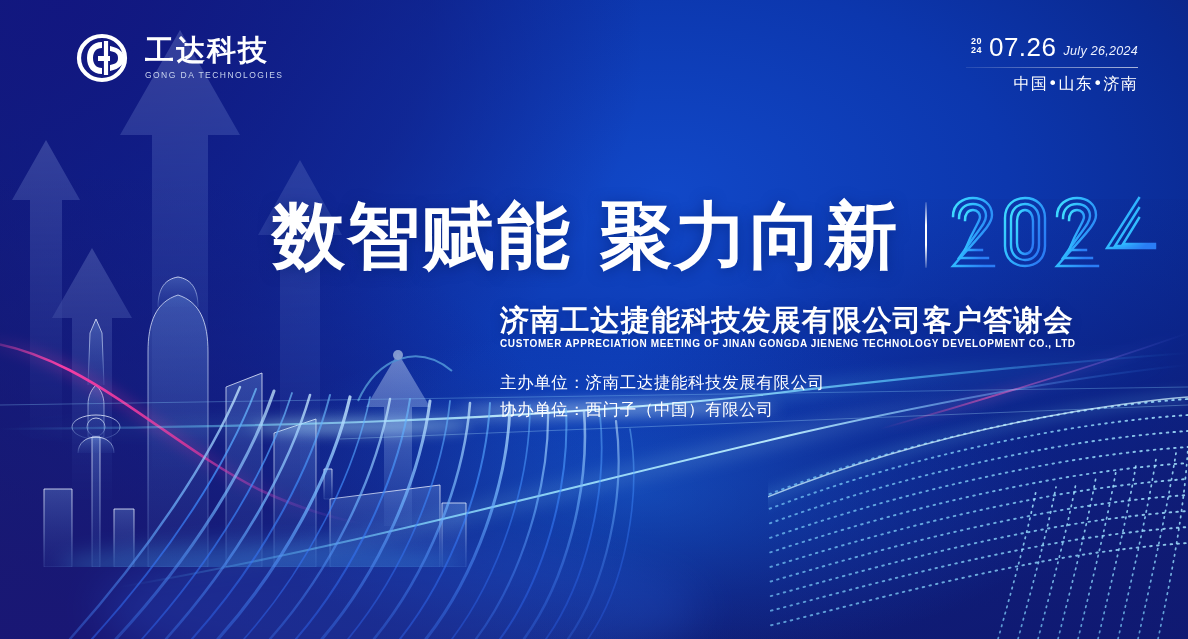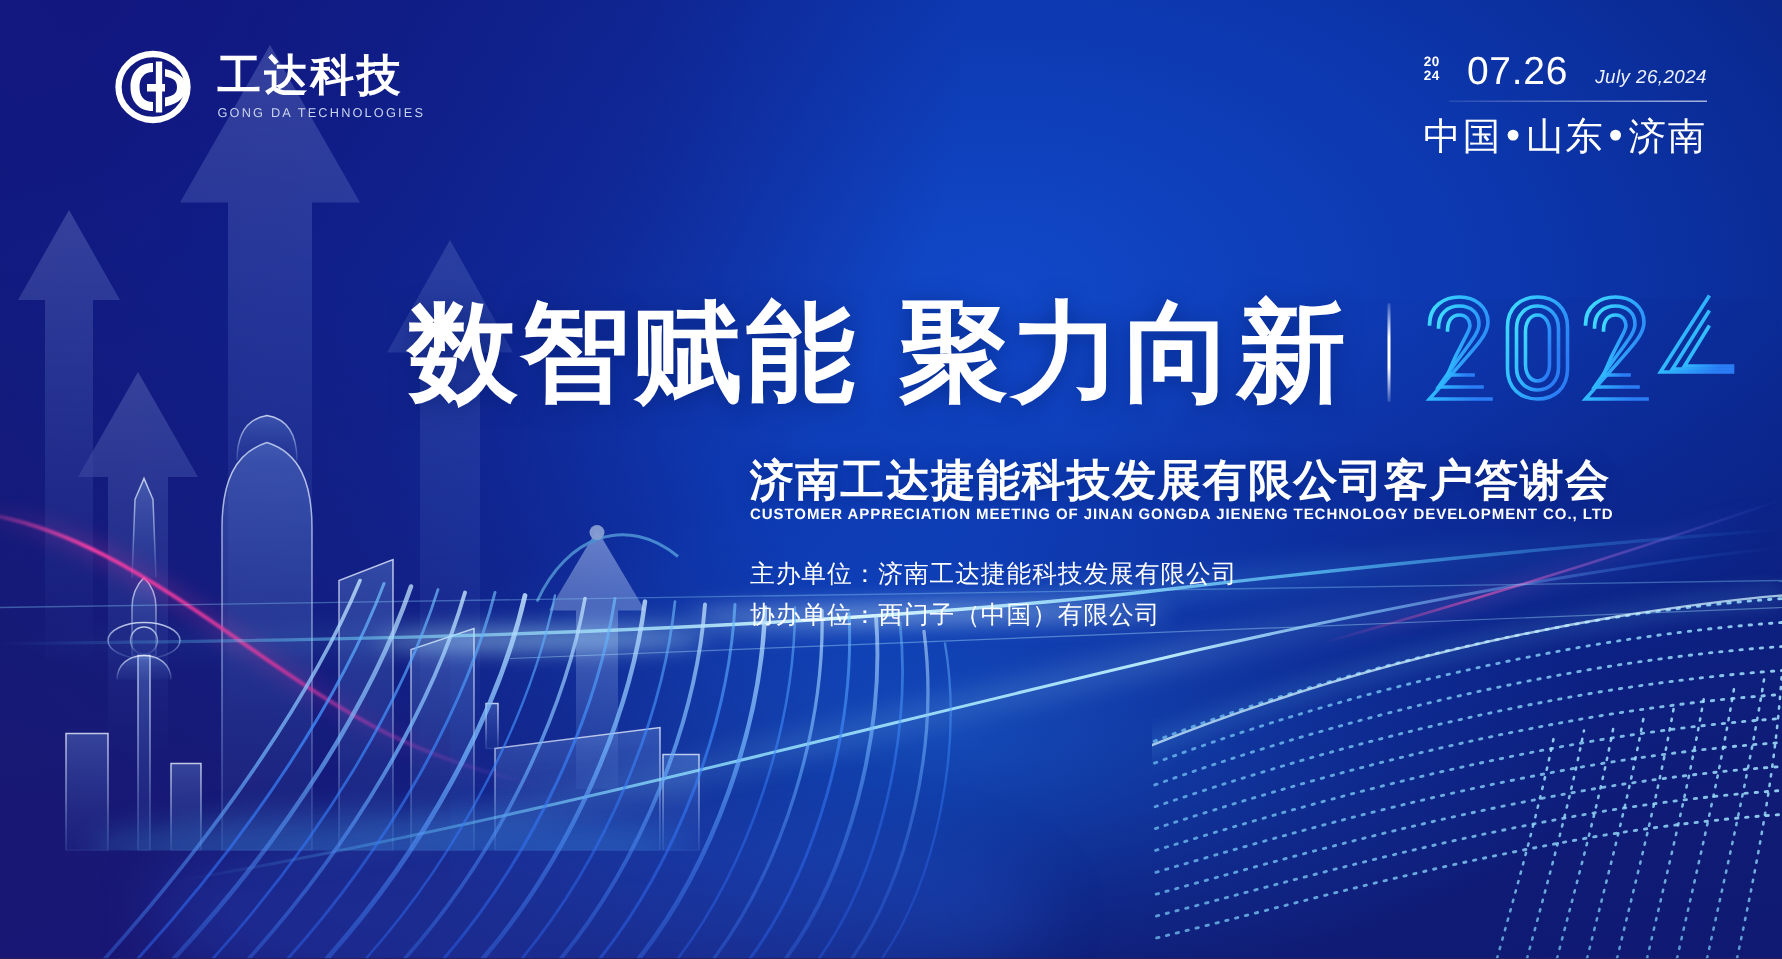--- a/index.html
+++ b/index.html
@@ -3,21 +3,21 @@
 <meta charset="utf-8">
 <style>
   * { margin:0; padding:0; box-sizing:border-box; }
   html,body { background:#0a1a5c; }
   body {
     width:1188px; height:639px; overflow:hidden; position:relative;
     font-family:"Liberation Sans","DejaVu Sans",sans-serif;
   }
 
   
-  .stage{position:absolute;inset:0;overflow:hidden;background:#7f1d1d;}
+  .stage{position:absolute;inset:0;overflow:hidden;background:#1d4ed8;}
 
   .bg-base{
     position:absolute;inset:0;
     background:
       radial-gradient(ellipse 900px 560px at 56% 30%, #1148c8 0%, #0c37ae 38%, #0a2a93 62%, #112076 82%, #151d6b 100%),
       linear-gradient(120deg,#15208a 0%, #0e33a6 40%, #0b38b2 62%, #122a8e 100%);
   }
   .bg-topleft{
     position:absolute;left:-80px;top:-120px;width:720px;height:620px;
     background:radial-gradient(ellipse at 20% 20%, rgba(18,22,128,.95) 0%, rgba(18,24,125,.55) 45%, rgba(18,24,125,0) 72%);
@@ -64,33 +64,33 @@
   .logo-cn{
     font-size:29px;font-weight:bold;color:#ffffff;letter-spacing:2px;
     font-family:"DejaVu Sans","Liberation Sans",sans-serif;
   }
   .logo-en{
     font-size:8.5px;color:#c8d3ee;letter-spacing:1.45px;margin-top:6px;
     font-family:"Liberation Sans",sans-serif;
   }
 
   .datebox{position:absolute;right:50px;top:34px;text-align:right;}
-  .date-row{display:flex;align-items:flex-end;justify-content:flex-end;gap:18px;line-height:1;}
+  .date-row{display:flex;align-items:flex-end;justify-content:flex-end;gap:7px;line-height:1;}
   .date-yy{
     display:flex;flex-direction:column;font-size:9px;font-weight:bold;color:#ffffff;
     line-height:1.08;letter-spacing:.4px;padding-bottom:4px;
   }
   .date-md{font-size:26px;font-weight:normal;color:#ffffff;letter-spacing:.5px;}
   .date-en{font-size:12.5px;color:#eef2ff;letter-spacing:.3px;padding-bottom:3px;font-style:italic;}
   .date-rule{
     height:1px;margin:7px 0 6px auto;width:172px;
     background:linear-gradient(90deg, rgba(255,255,255,.10), rgba(255,255,255,.65));
   }
   .date-loc{
-    font-size:25px;color:#ffffff;letter-spacing:1.2px;
+    font-size:16px;color:#ffffff;letter-spacing:1.2px;
     font-family:"DejaVu Sans","Liberation Sans",sans-serif;
   }
 
   
   .title-row{
     position:absolute;left:272px;top:192px;display:flex;align-items:center;gap:0;
   }
   .title-main{
     font-size:73px;font-weight:bold;color:#ffffff;letter-spacing:2px;line-height:1;
     font-family:"DejaVu Sans","Liberation Sans",sans-serif;

